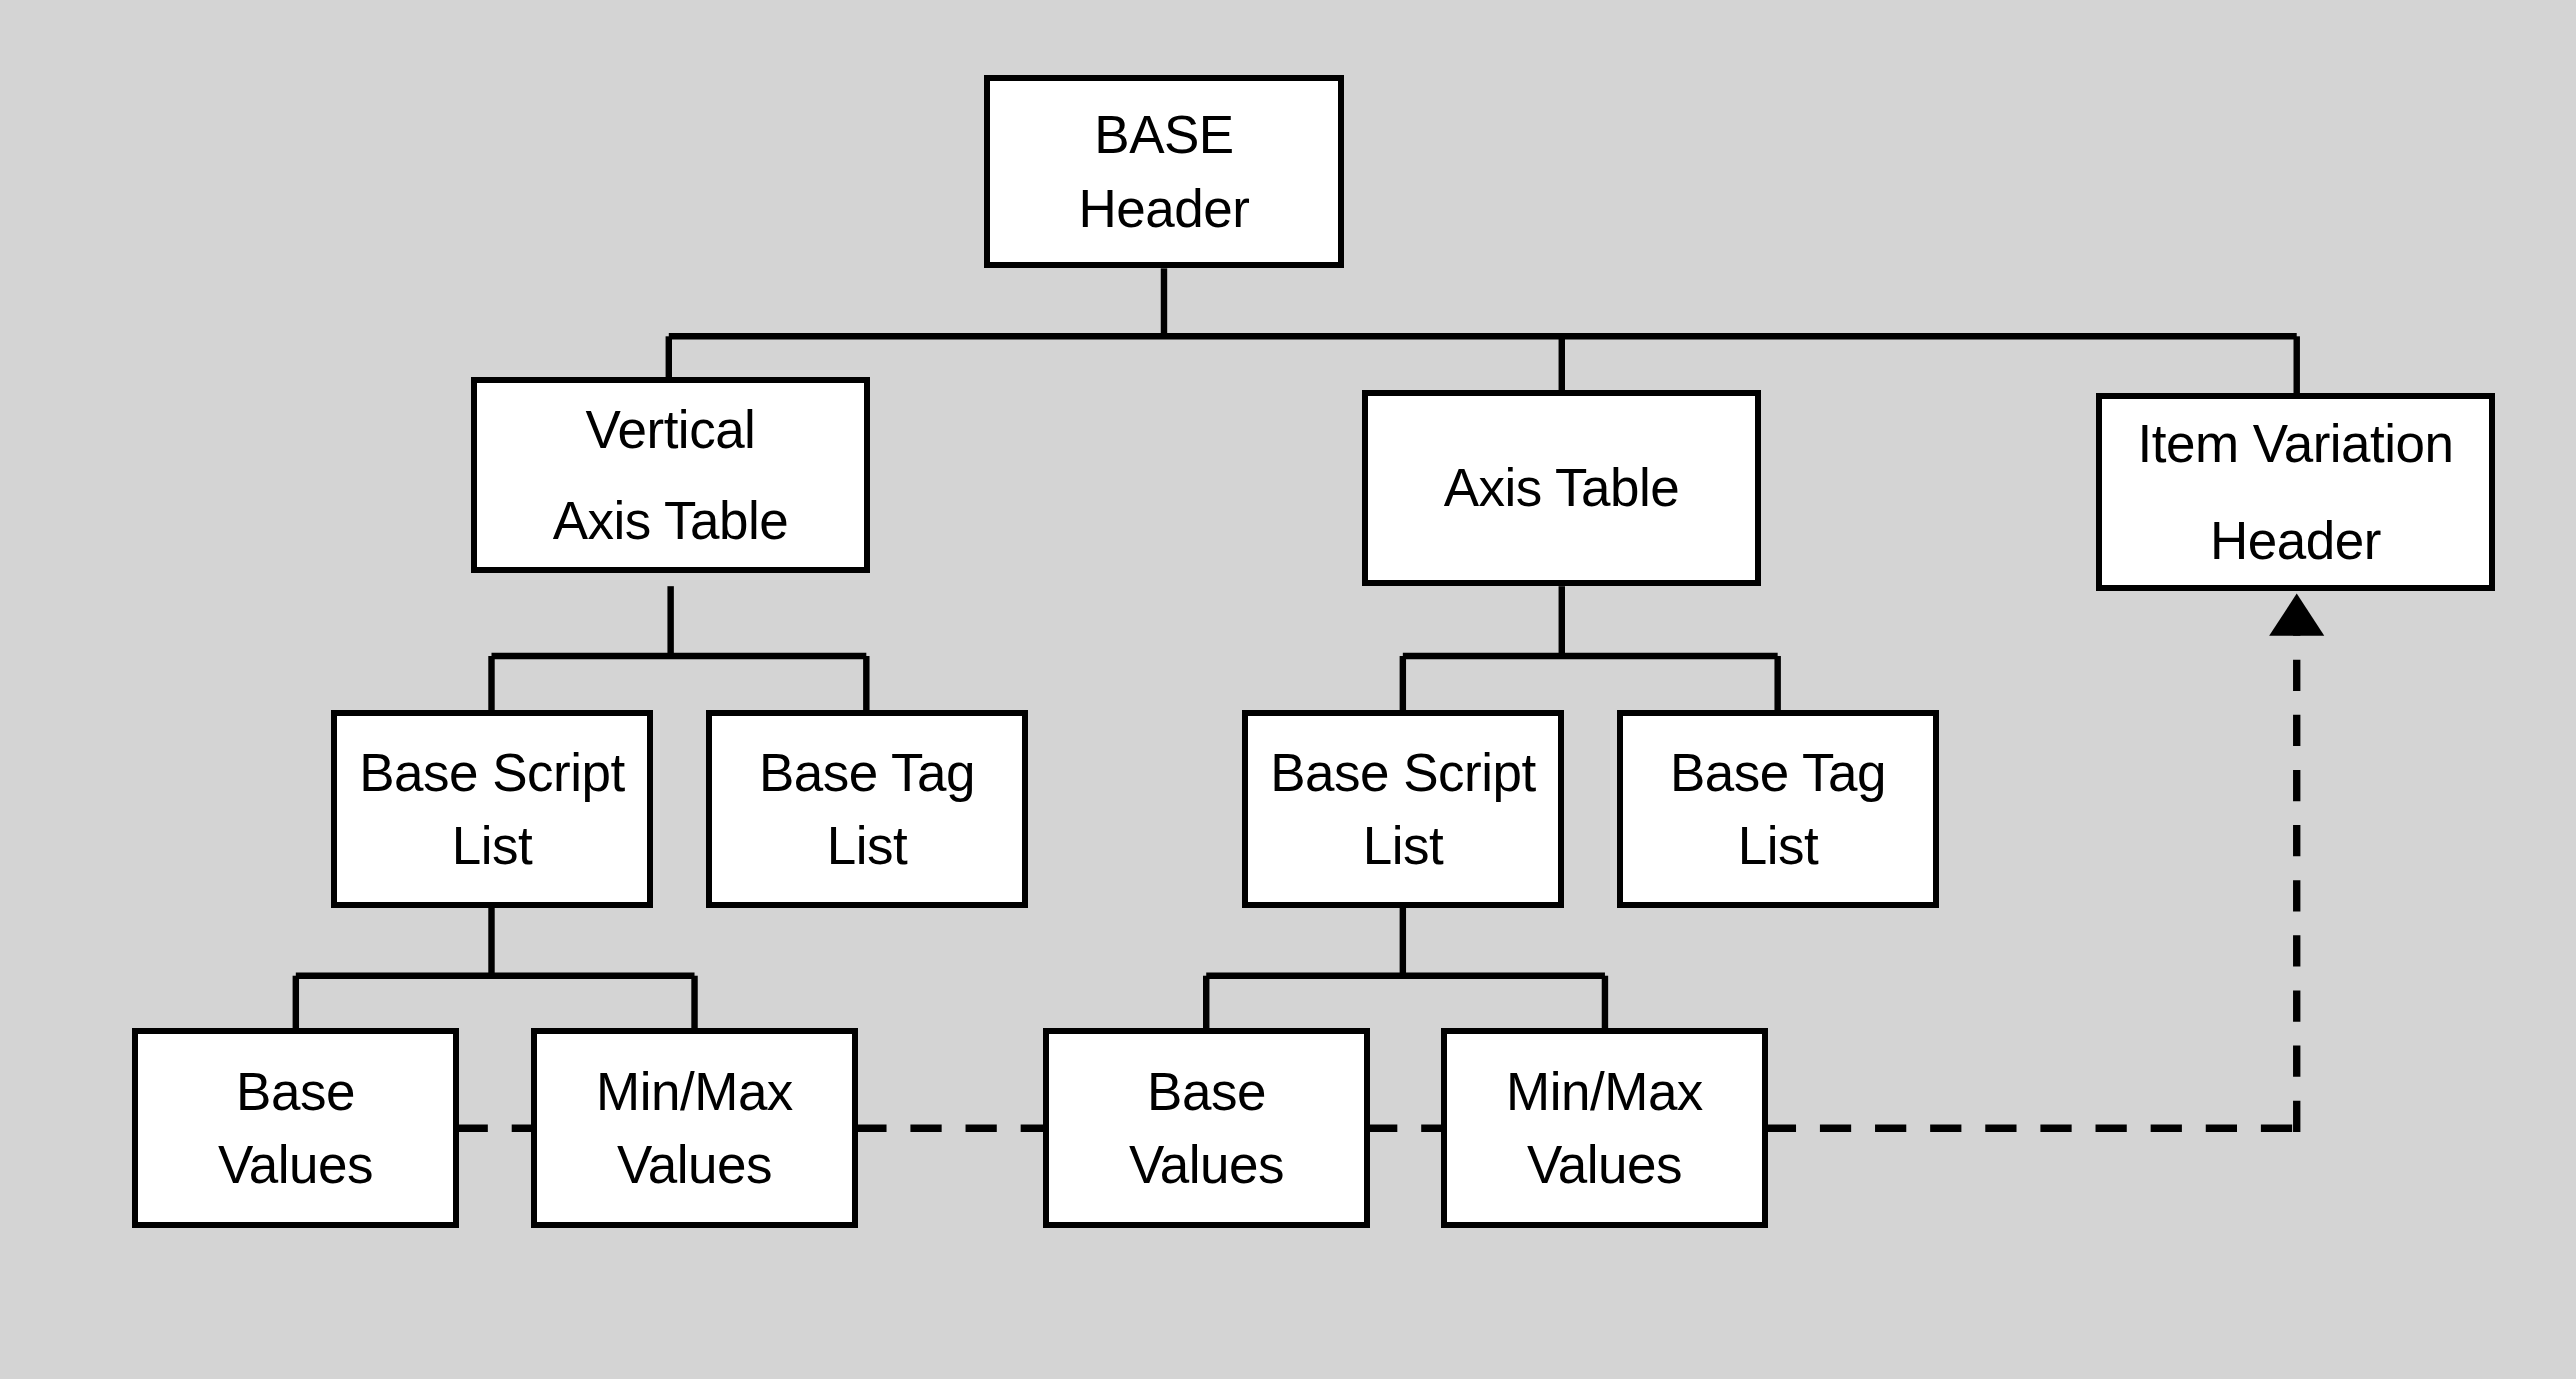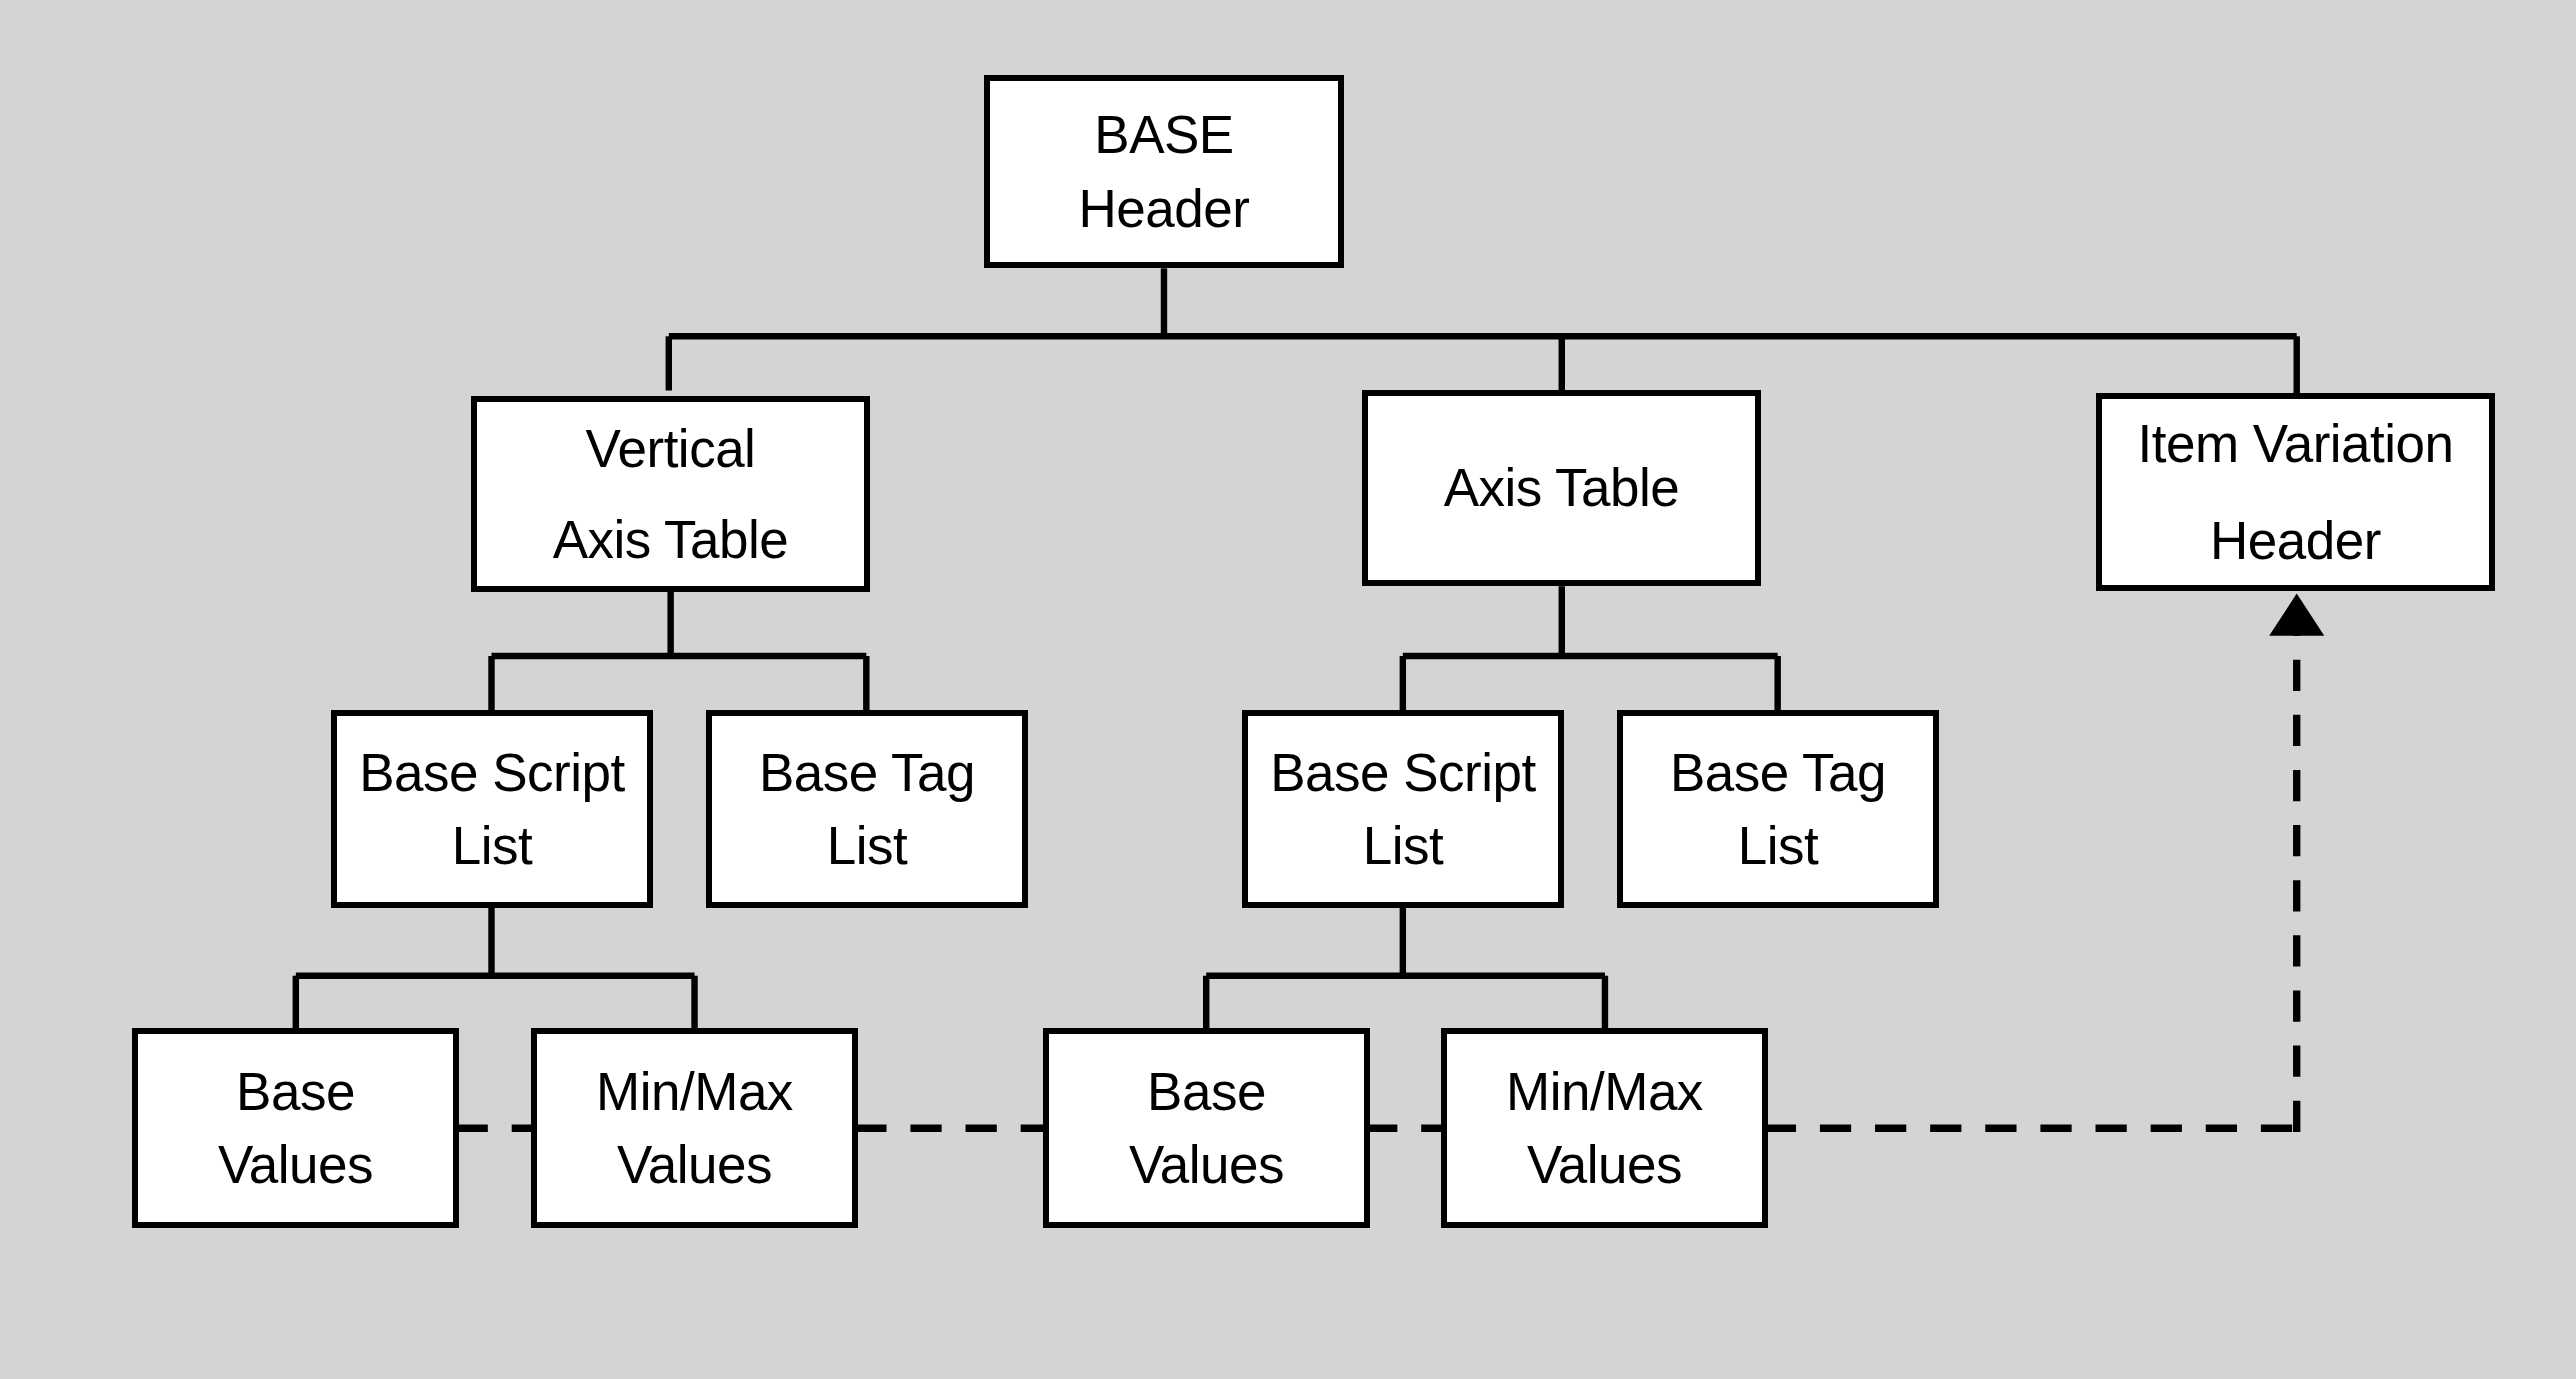--- a/index.html
+++ b/index.html
@@ -92,21 +92,21 @@
     </g>
 
     <polygon points="2500,646 2470,692 2530,692" fill="#000000"></polygon>
   </svg>
 
   <div class="node-box" style="left:984px; top:75px; width:360px; height:193px;">
     <span class="node-line">BASE</span>
     <span class="node-line">Header</span>
   </div>
 
-  <div class="node-box" style="left:471px; top:396px; width:399px; height:196px;gap:18px;">
+  <div class="node-box" style="left:471px; top:377px; width:399px; height:196px;gap:18px;">
     <span class="node-line">Vertical</span>
     <span class="node-line">Axis Table</span>
   </div>
 
   <div class="node-box" style="left:1362px; top:390px; width:399px; height:196px;">
     <span class="node-line">Axis Table</span>
   </div>
 
   <div class="node-box" style="left:2096px; top:393px; width:399px; height:198px;gap:24px;">
     <span class="node-line">Item Variation</span>

